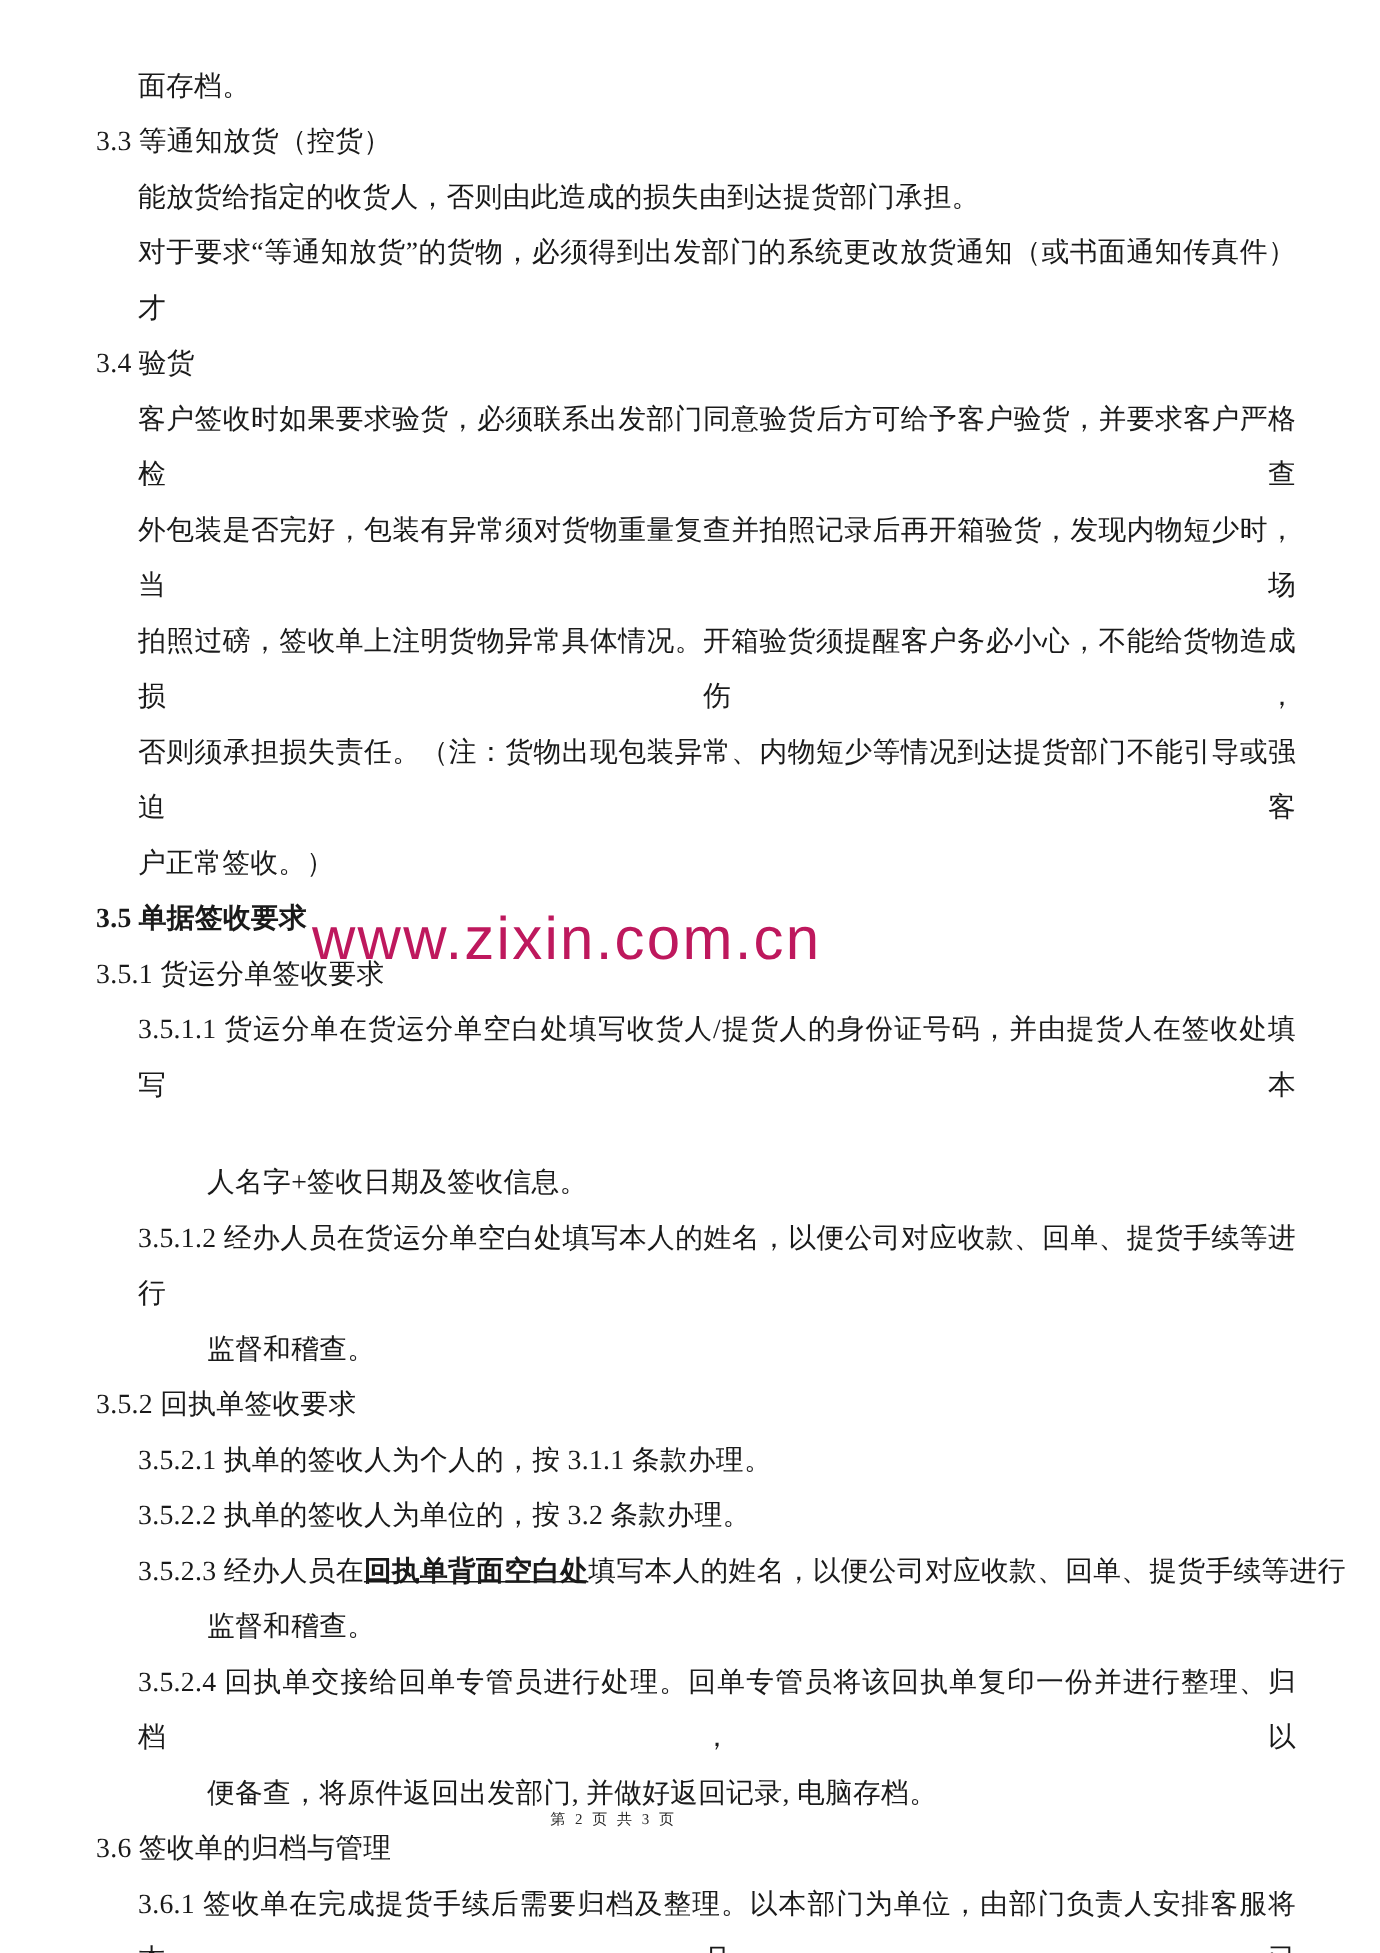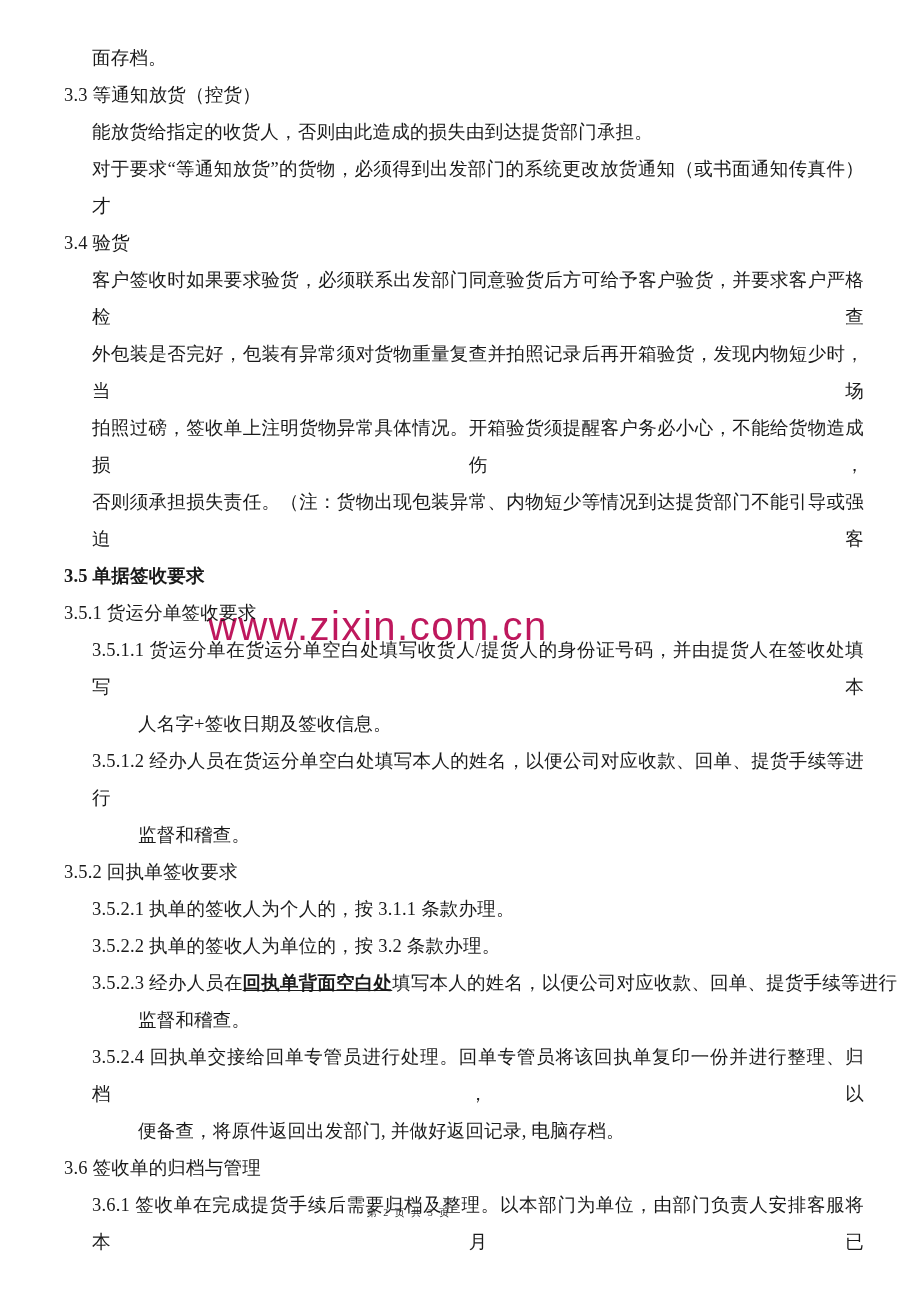--- a/index.html
+++ b/index.html
@@ -108,29 +108,30 @@
       <span class="ln j">对于要求“等通知放货”的货物，必须得到出发部门的系统更改放货通知（或书面通知传真件）才</span>
     </div>
 
     <div class="para lvl-0">3.4 验货</div>
 
     <div class="lineblock lvl-1">
       <span class="ln j">客户签收时如果要求验货，必须联系出发部门同意验货后方可给予客户验货，并要求客户严格检查</span>
       <span class="ln j">外包装是否完好，包装有异常须对货物重量复查并拍照记录后再开箱验货，发现内物短少时，当场</span>
       <span class="ln j">拍照过磅，签收单上注明货物异常具体情况。开箱验货须提醒客户务必小心，不能给货物造成损伤，</span>
       <span class="ln j">否则须承担损失责任。（注：货物出现包装异常、内物短少等情况到达提货部门不能引导或强迫客</span>
+      <span class="ln">户正常签收。）</span>
     </div>
 
     <div class="para lvl-0 bold">3.5 单据签收要求</div>
 
     <div class="para lvl-0">3.5.1 货运分单签收要求</div>
 
     <div class="lineblock lvl-1">
       <span class="ln j">3.5.1.1 货运分单在货运分单空白处填写收货人/提货人的身份证号码，并由提货人在签收处填写本</span>
-      <span class="ln" style="padding-left:46px;">人名字+签收日期及签收信息。</span>
+      <span class="ln" style="padding-left:46px;margin-top:28px;">人名字+签收日期及签收信息。</span>
     </div>
 
     <div class="lineblock lvl-1">
       <span class="ln j">3.5.1.2 经办人员在货运分单空白处填写本人的姓名，以便公司对应收款、回单、提货手续等进行</span>
       <span class="ln" style="padding-left:46px;">监督和稽查。</span>
     </div>
 
     <div class="para lvl-0">3.5.2 回执单签收要求</div>
 
     <div class="para lvl-1" style="text-align:left;">3.5.2.1 执单的签收人为个人的，按 3.1.1 条款办理。</div>

